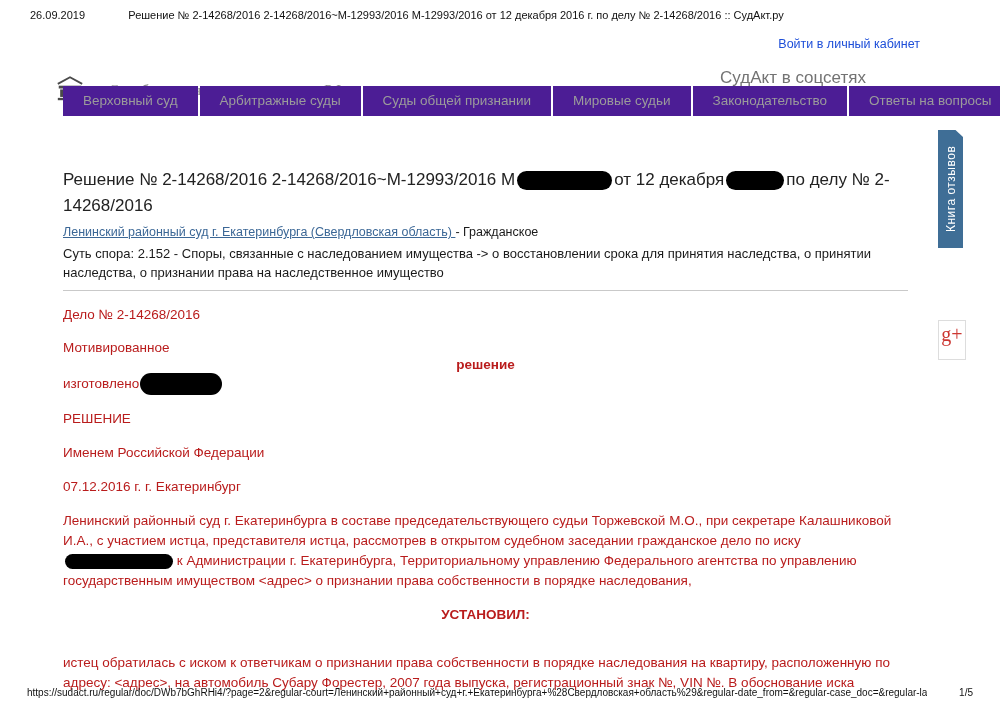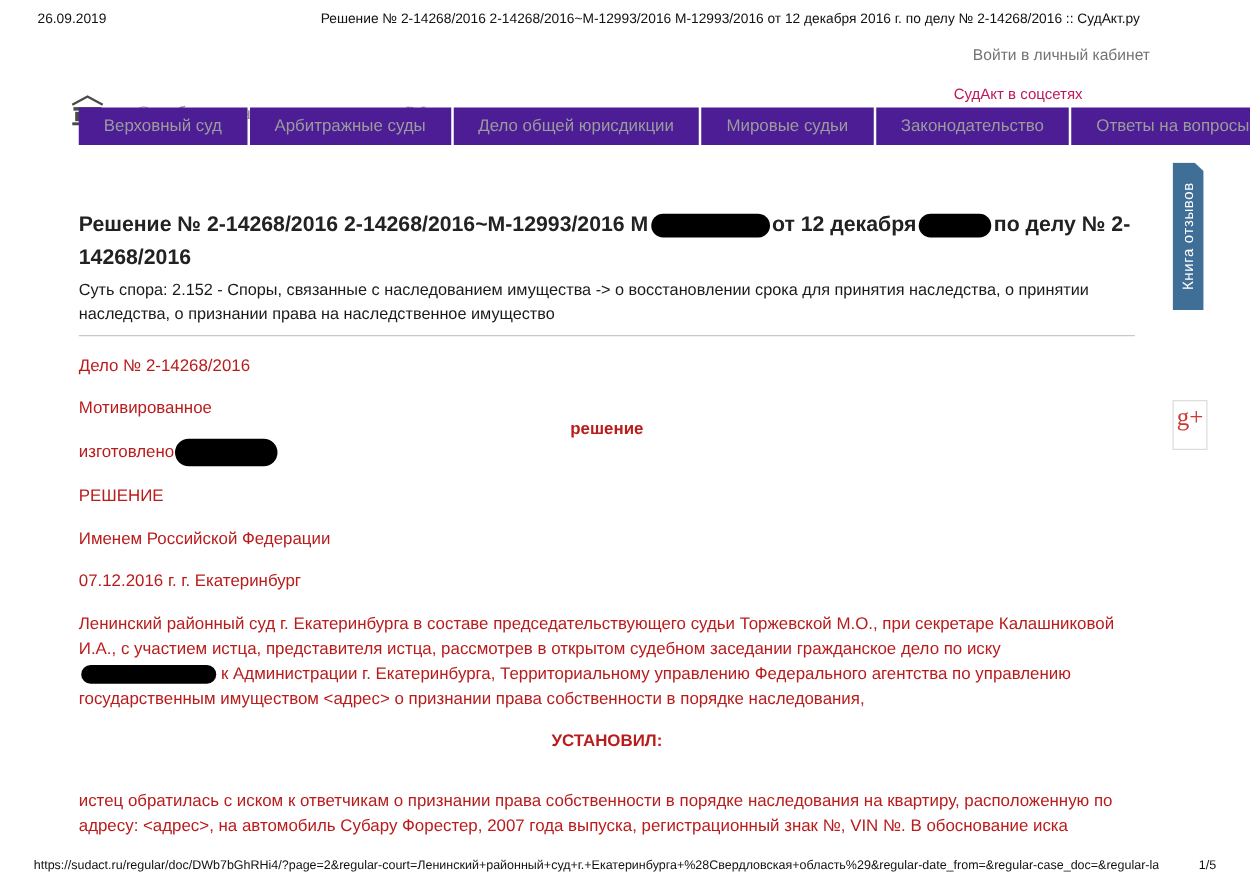--- a/index.html
+++ b/index.html
@@ -5,30 +5,30 @@
   * { margin:0; padding:0; box-sizing:border-box; }
   html,body { background:#fff; }
   body {
     width:1000px; height:707px; position:relative; overflow:hidden;
     font-family:"Liberation Sans", sans-serif; color:#000;
   }
 
   
   .print-header { position:absolute; top:9px; left:0; width:912px; font-size:11px; color:#111; }
   .ph-date { position:absolute; left:30px; top:0; white-space:nowrap; }
-  .ph-title { width:100%; text-align:right; }
+  .ph-title { width:100%; text-align:center; }
   .print-footer { position:absolute; bottom:9px; left:0; width:1000px; font-size:10px; color:#111; }
   .pf-url { position:absolute; left:27px; bottom:0; max-width:900px; white-space:nowrap; overflow:hidden; }
   .pf-page { position:absolute; right:27px; bottom:0; }
 
   
-  .login-link { position:absolute; top:37px; right:80px; font-size:12.5px; color:#737373; cursor:pointer; }
+  .login-link { position:absolute; top:37px; right:80px; font-size:12.5px; color:#1d4ed8; cursor:pointer; }
   .logo { position:absolute; top:50px; left:55px; display:flex; align-items:center; gap:24px; cursor:pointer;margin-top:26px; }
   .logo-text { font-family:"Liberation Serif", serif; font-size:15px; color:#8d8d8d; letter-spacing:.5px; }
-  .social-label { position:absolute; top:68px; right:134px; font-size:12px; color:#be185d; }
+  .social-label { position:absolute; top:68px; right:134px; font-size:17px; color:#737373; }
 
   .nav { position:absolute; top:86px; left:63px; display:flex; }
   .nav-tab {
     background:#4c1d95; color:#9b9b9b; font-size:13.5px;
     padding:7px 20px 8px 20px; margin-right:2px; cursor:pointer; white-space:nowrap;
   }
 
   
   .feedback-tab {
     position:absolute; top:130px; right:37px; width:25px; height:118px;
@@ -40,21 +40,21 @@
   }
   .gplus-btn {
     position:absolute; top:320px; right:34px; width:28px; height:40px;
     background:#fff; border:1px solid #ddd; display:flex; align-items:flex-start; justify-content:center;
     cursor:pointer;
   }
   .gplus-glyph { color:#cc3732; font-family:"Liberation Serif", serif; font-size:20px; line-height:26px; }
 
   
   .content { position:absolute; top:167px; left:63px; width:845px; }
-  .doc-title { font-size:17px; font-weight:bold; color:#222; line-height:26px; }
+  .doc-title { font-size:17px; font-weight:normal; color:#222; line-height:26px; }
   .court-line { margin-top:5px; font-size:12.5px; line-height:17px; }
   .court-link { color:#3b6796; text-decoration:underline; cursor:pointer; }
   .court-suffix { color:#1a1a1a; }
   .dispute { margin-top:3px; font-size:13px; line-height:19px; color:#1a1a1a; }
   .divider { border:none; border-top:1px solid #c9c9c9; margin-top:8px; }
 
   .doc-body { margin-top:12px; font-size:13.5px; line-height:20px; color:#b91c1c; }
   .doc-body p { margin:14px 0; }
   .tight-block { margin:0 0; line-height:17px; }
   .tight-line { display:block; }
@@ -91,35 +91,38 @@
     </svg>
   </span>
   <span class="logo-text">Судебные и нормативные акты РФ</span>
 </div>
 
 <div class="social-label">СудАкт в соцсетях</div>
 
 <div class="nav">
   <div class="nav-tab">Верховный суд</div>
   <div class="nav-tab">Арбитражные суды</div>
-  <div class="nav-tab">Дело общей юрисдикции</div>
+  <div class="nav-tab">Суды общей признании</div>
   <div class="nav-tab">Мировые судьи</div>
   <div class="nav-tab">Законодательство</div>
   <div class="nav-tab">Ответы на вопросы</div>
 </div>
 
 <div class="feedback-tab">Книга отзывов</div>
 <div class="gplus-btn">
   <span class="gplus-glyph">g+</span>
 </div>
 
 <div class="content">
 
   <h1 class="doc-title"><span>Решение № 2-14268/2016 2-14268/2016~М-12993/2016 М</span><span class="redact r-title1"></span><span>от 12 декабря</span><span class="redact r-title2"></span><span>по делу № 2-14268/2016</span></h1>
 
+  <div class="court-line">
+    <span class="court-link">Ленинский районный суд г. Екатеринбурга (Свердловская область) </span><span class="court-suffix">- Гражданское</span>
+  </div>
 
   <div class="dispute">Суть спора: 2.152 - Споры, связанные с наследованием имущества -&gt; о восстановлении срока для принятия наследства, о принятии наследства, о признании права на наследственное имущество</div>
 
   <hr class="divider">
 
   <div class="doc-body">
     <p>Дело № 2-14268/2016</p>
 
     <div class="tight-block">
       <span class="tight-line">Мотивированное</span>

